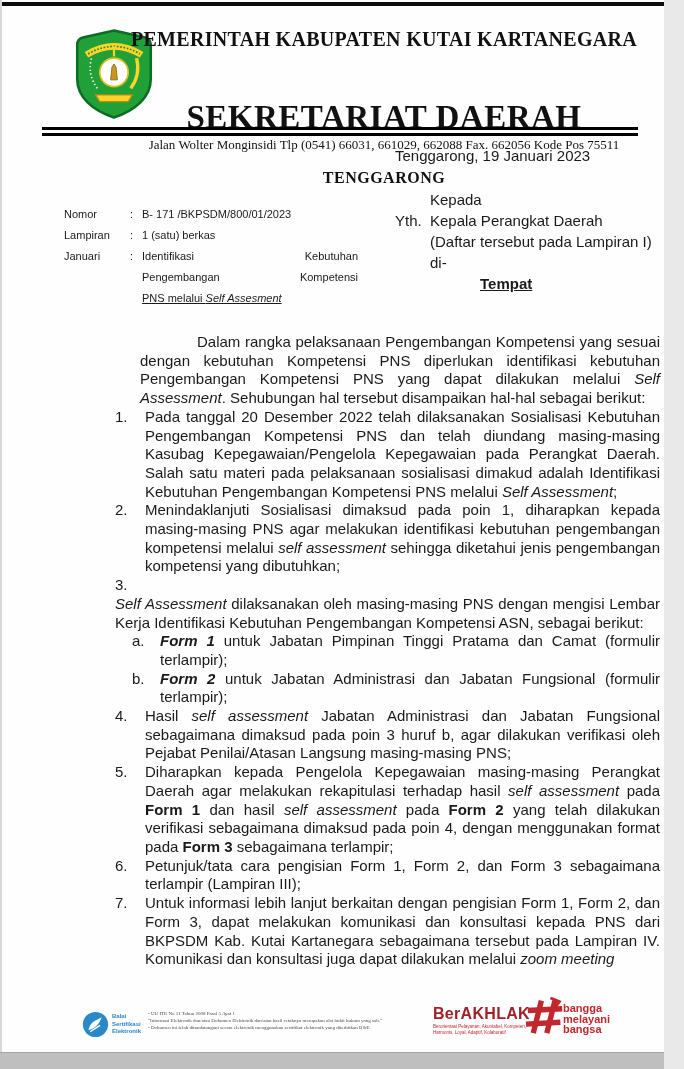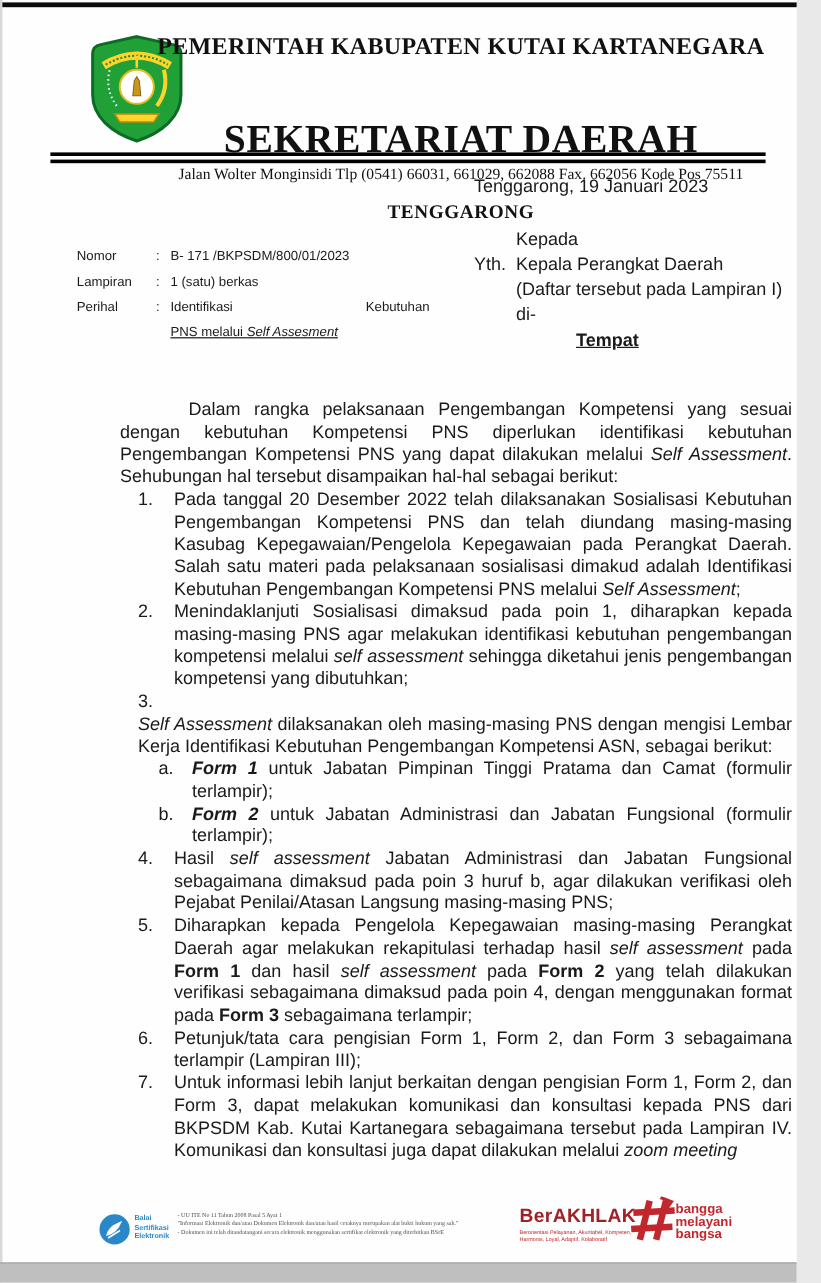--- a/index.html
+++ b/index.html
@@ -33,21 +33,21 @@
   .m-label{width:66px;flex:0 0 66px;}
   .m-colon{width:12px;flex:0 0 12px;}
   .m-value{width:216px;}
   .jline{display:flex;justify-content:space-between;}
   .perihal-u{text-decoration:underline;}
   .it{font-style:italic;}
 
   
   .body{position:absolute;left:100px;width:560px;top:333px;font-size:15px;line-height:18.7px;
         text-align:justify;}
-  .opening{text-indent:57px;}
+  .opening{text-indent:57px;margin-left:40px;}
   .list{margin-left:15px;}
   .li{display:flex;}
   .li-num{width:30px;flex:0 0 30px;}
   .li-body{flex:1;min-width:0;}
   .sublist{margin-left:17px;}
   .sub-num{width:28px;flex:0 0 28px;}
   .rt-i{font-style:italic;}
   .rt-b{font-weight:bold;}
   .rt-bi{font-weight:bold;font-style:italic;}
 
@@ -111,26 +111,30 @@
       <div class="m-label">Nomor</div>
       <div class="m-colon">:</div>
       <div class="m-value">B- 171 /BKPSDM/800/01/2023</div>
     </div>
     <div class="meta-row">
       <div class="m-label">Lampiran</div>
       <div class="m-colon">:</div>
       <div class="m-value">1 (satu) berkas</div>
     </div>
     <div class="meta-row">
-      <div class="m-label">Perihal</div>
+      <div class="m-label">Januari</div>
       <div class="m-colon">:</div>
       <div class="m-value">
         <div class="jline">
           <span>Identifikasi</span>
           <span>Kebutuhan</span>
+        </div>
+        <div class="jline">
+          <span>Pengembangan</span>
+          <span>Kompetensi</span>
         </div>
         <div class="perihal-u">
           <span>PNS melalui </span><span class="it">Self Assesment</span>
         </div>
       </div>
     </div>
   </div>
 
   <div class="body">
     <div class="opening"><span>Dalam rangka pelaksanaan Pengembangan Kompetensi yang sesuai dengan kebutuhan Kompetensi PNS diperlukan identifikasi kebutuhan Pengembangan Kompetensi PNS yang dapat dilakukan melalui </span><span class="rt-i">Self Assessment</span><span>. Sehubungan hal tersebut disampaikan hal-hal sebagai berikut:</span></div>

